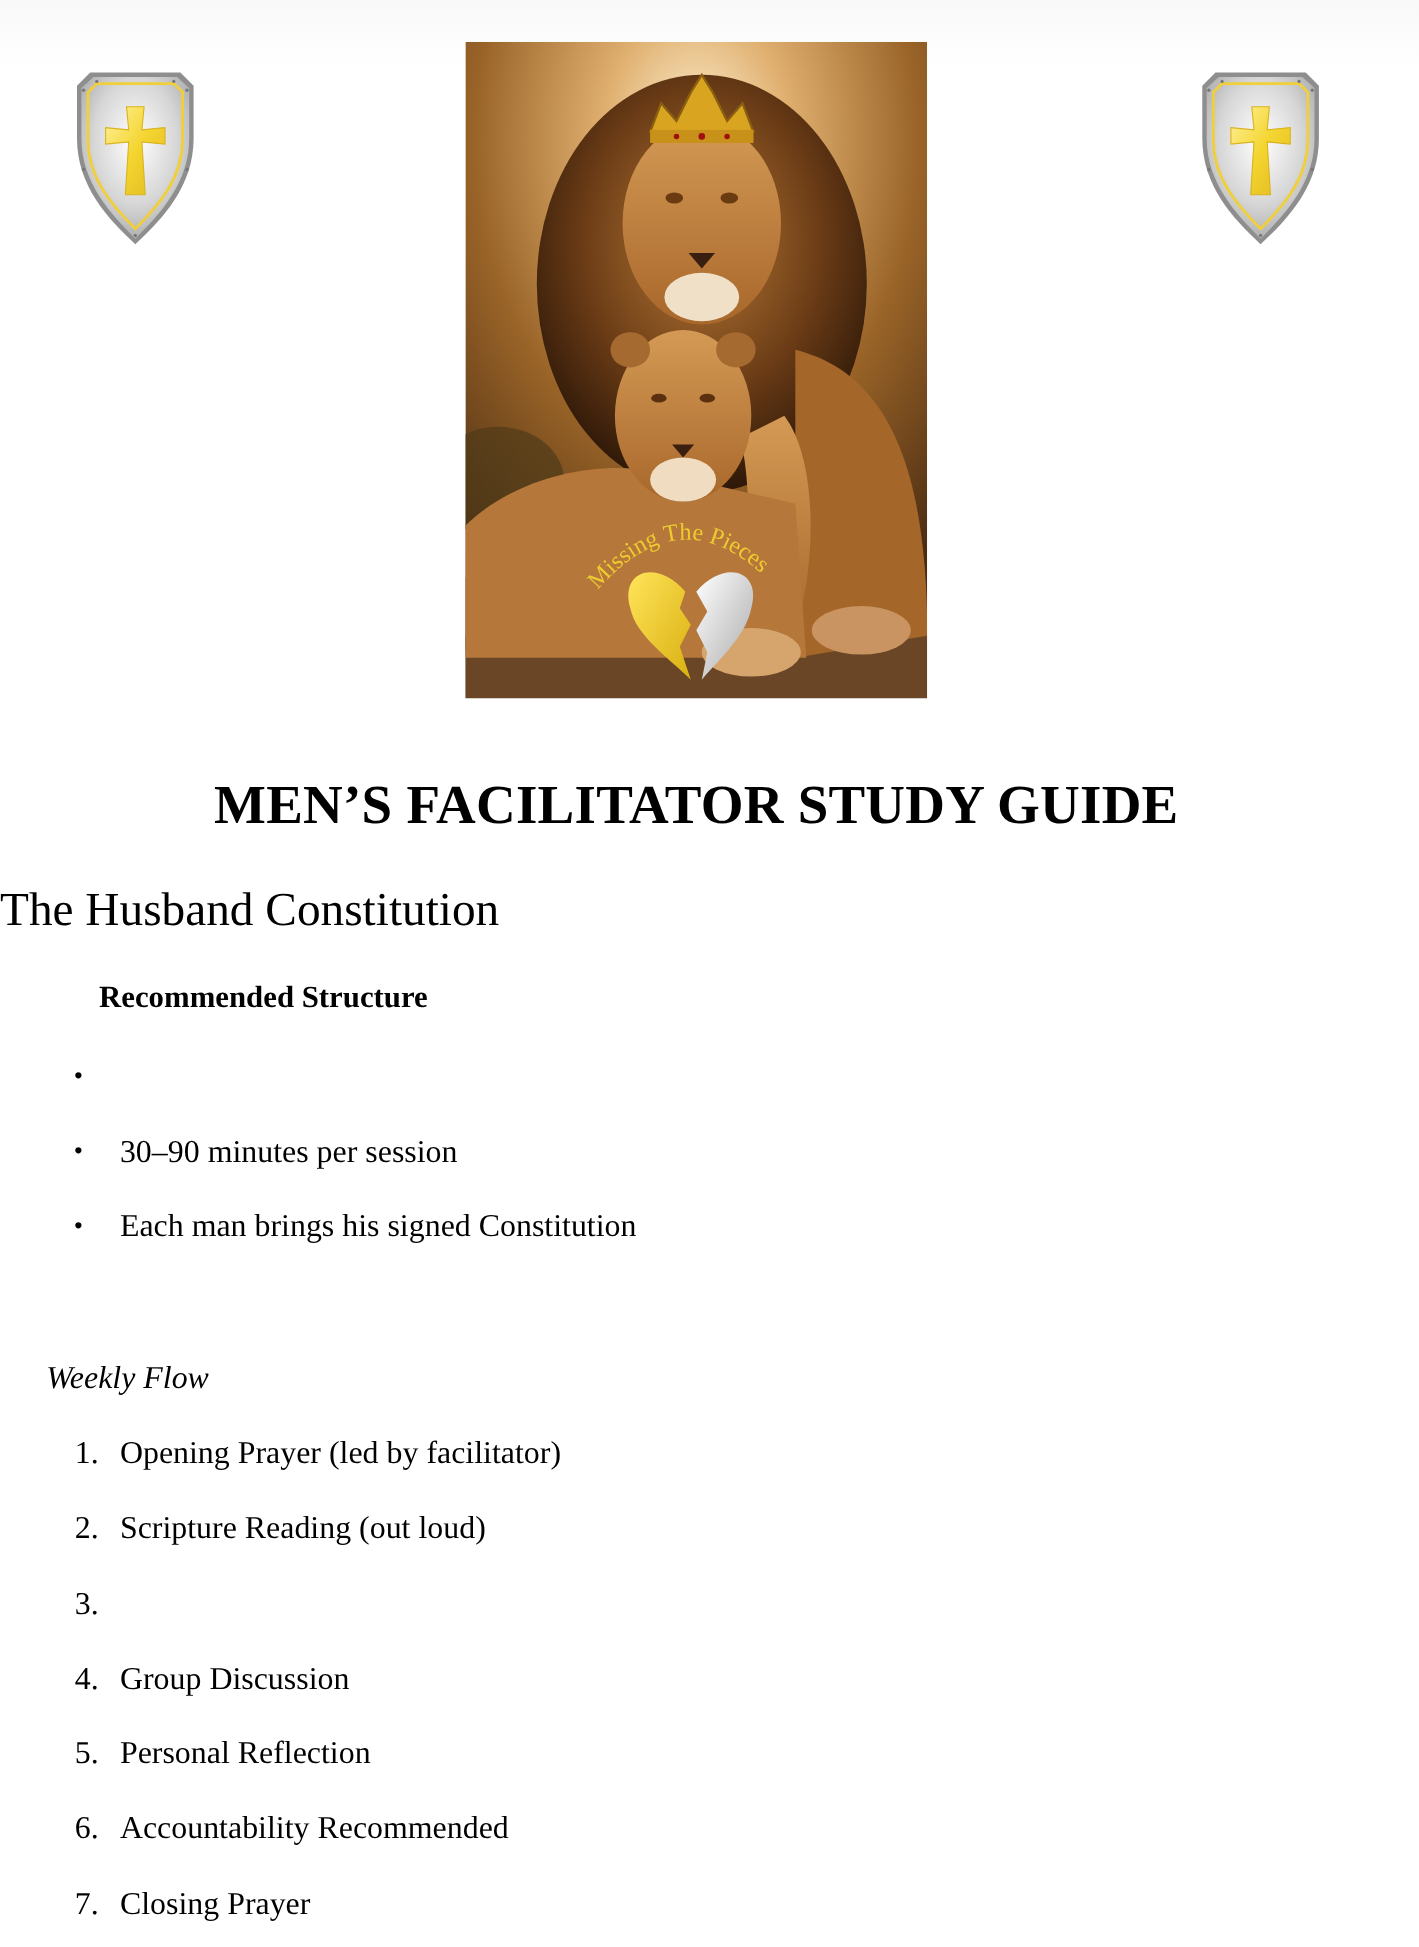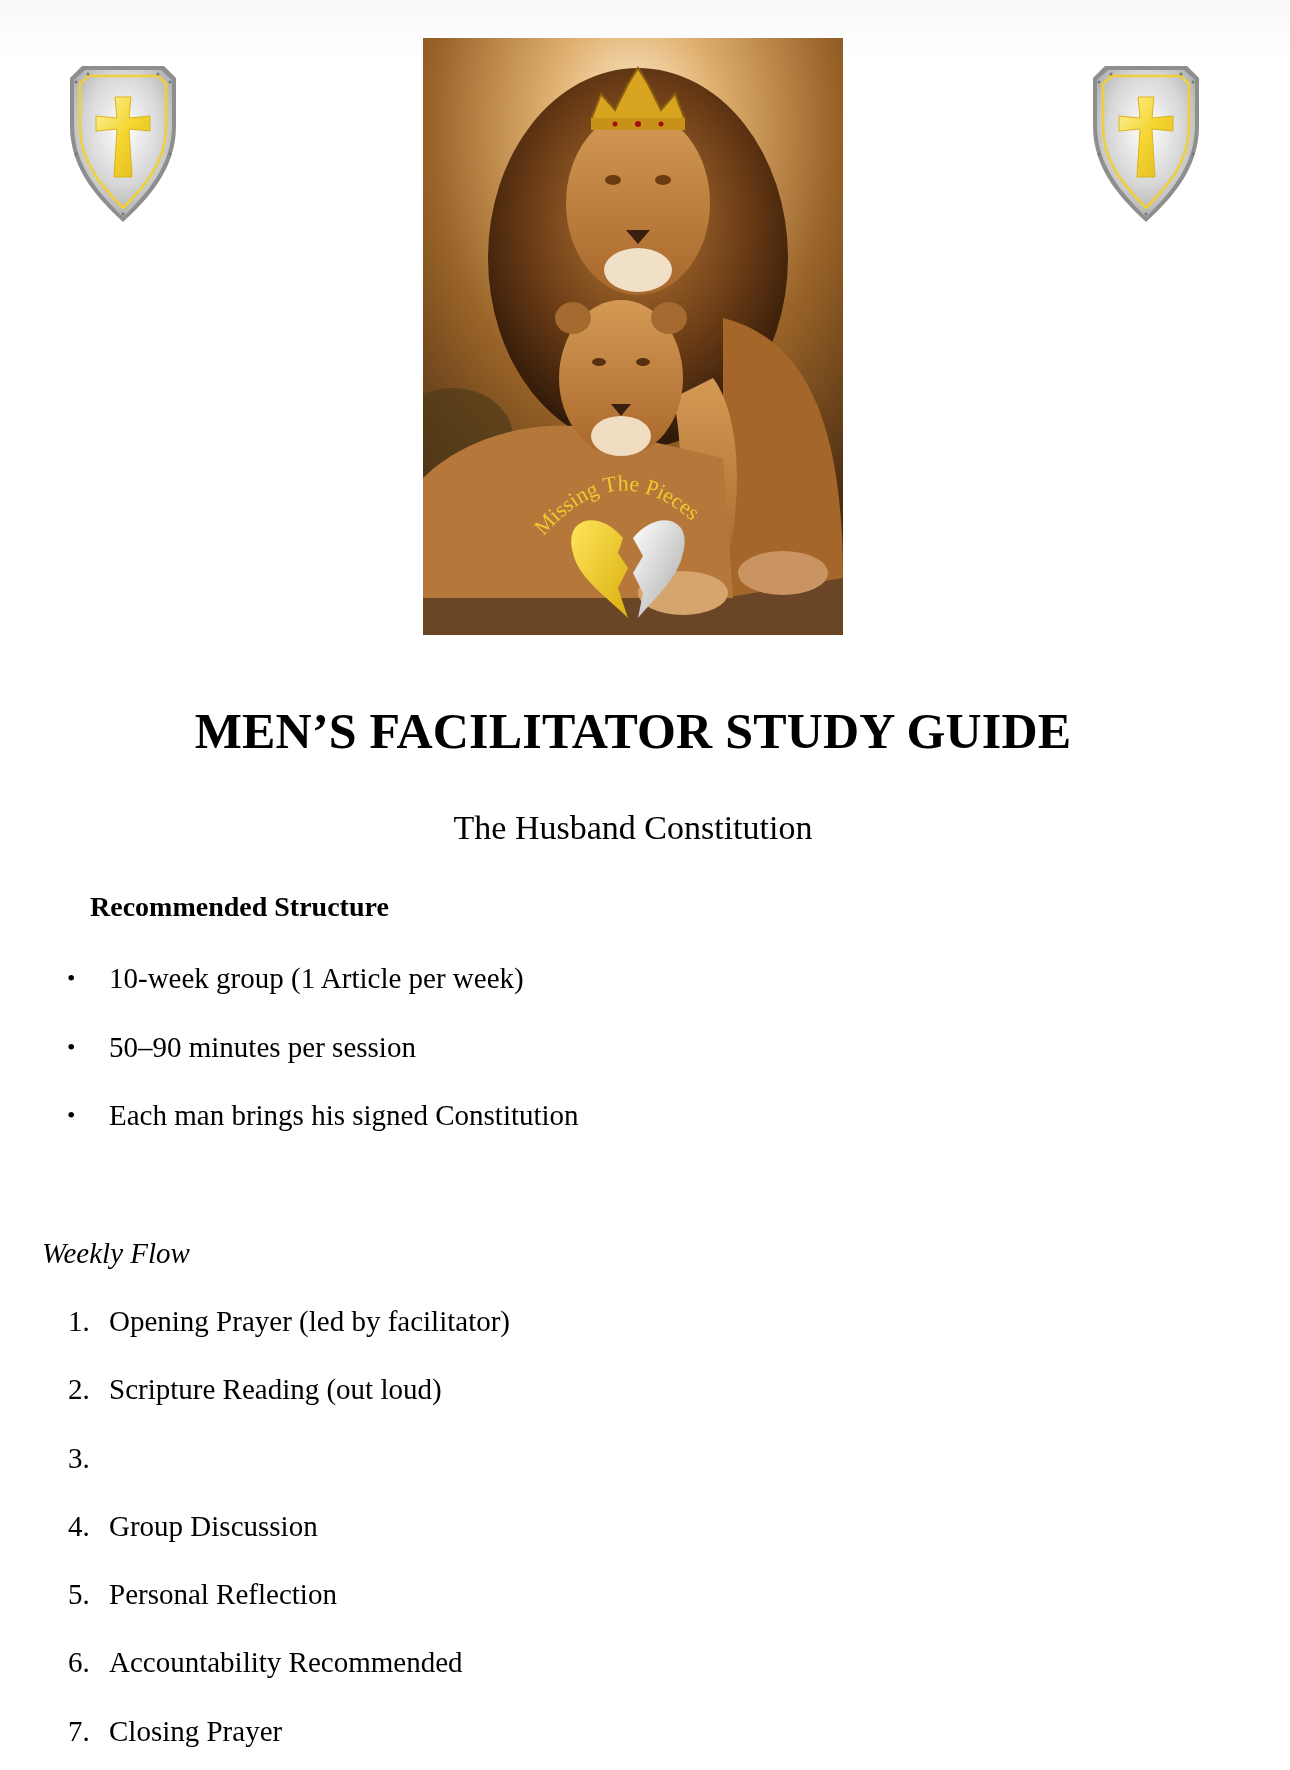--- a/index.html
+++ b/index.html
@@ -27,21 +27,21 @@
   }
   .cover-image svg { display: block; }
 
   .title {
     position: absolute; left: 0; top: 700px; width: 1266px;
     text-align: center; font-weight: bold; font-size: 50px; line-height: 62px;
     letter-spacing: 0.2px;
   }
   .subtitle {
     position: absolute; left: 0; top: 800px; width: 1266px;
-    text-align: center; font-size: 34px; line-height: 56px;
+    font-size: 43px; line-height: 56px;
   }
   .section-heading {
     position: absolute; left: 42px; top: 887px;
     font-weight: bold; font-size: 28px; line-height: 40px; margin-left: 48px;
   }
   .bullets {
     position: absolute; left: 42px; top: 958px; margin: 0; padding: 0; list-style: none;
   }
   .bullets li {
     position: relative; height: 68.5px;
@@ -190,25 +190,24 @@
 </div>
 
 <div class="title">MEN’S FACILITATOR STUDY GUIDE</div>
 <div class="subtitle">The Husband Constitution</div>
 
 <div class="section-heading">Recommended Structure</div>
 
 <ul class="bullets">
   <li>
     <span class="dot">•</span>
-    <span>10-week group (1 Article per week)</span>
   </li>
   <li>
     <span class="dot">•</span>
-    <span>50–90 minutes per session</span>
+    <span>30–90 minutes per session</span>
   </li>
   <li>
     <span class="dot">•</span>
     <span>Each man brings his signed Constitution</span>
   </li>
 </ul>
 
 <div class="flow-heading">Weekly Flow</div>
 
 <ol class="flow-list">

